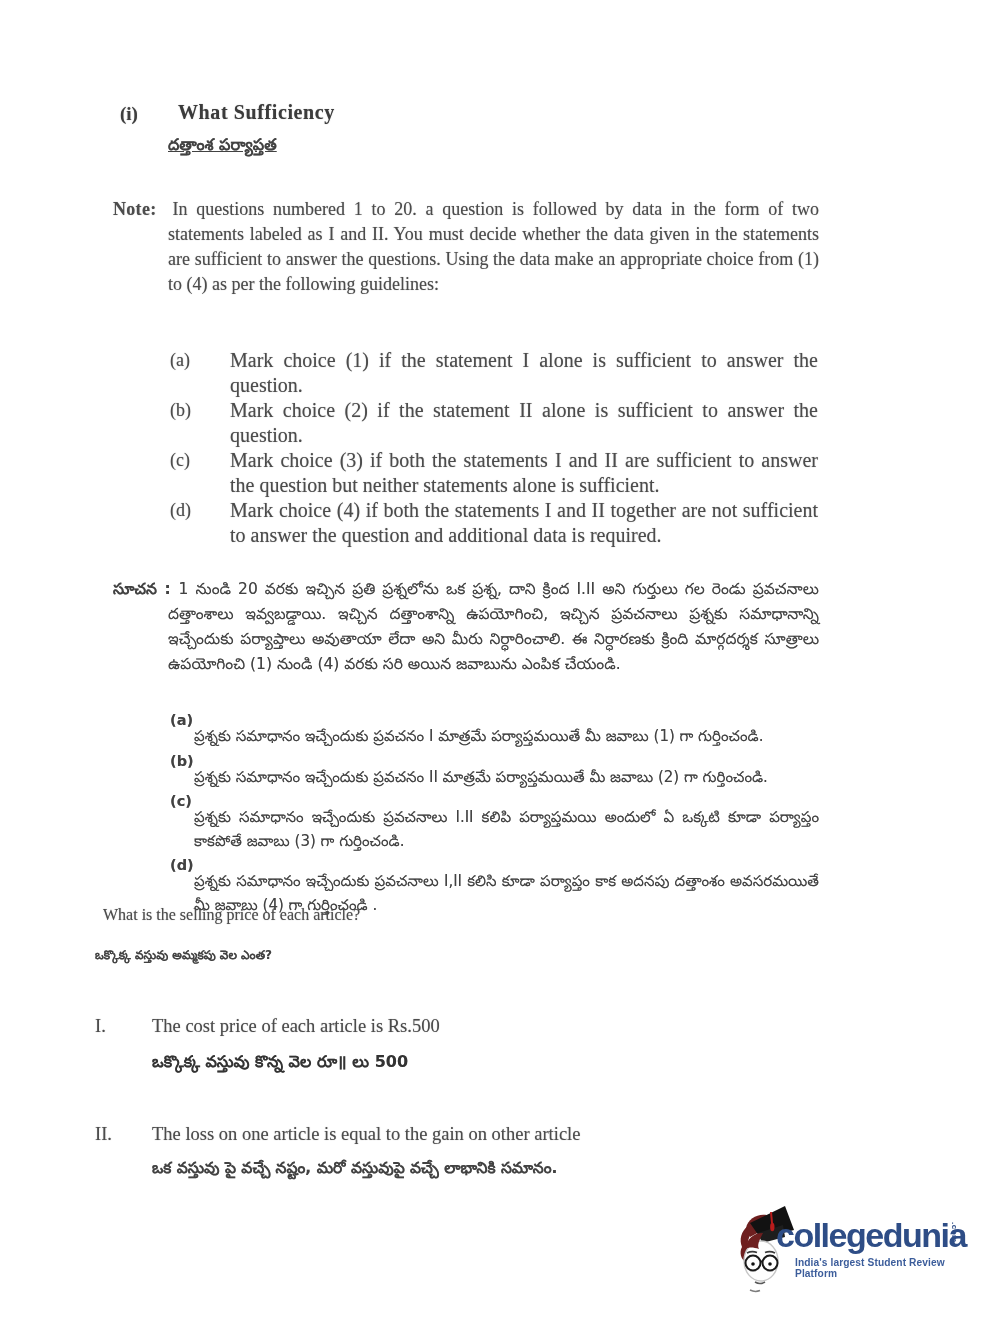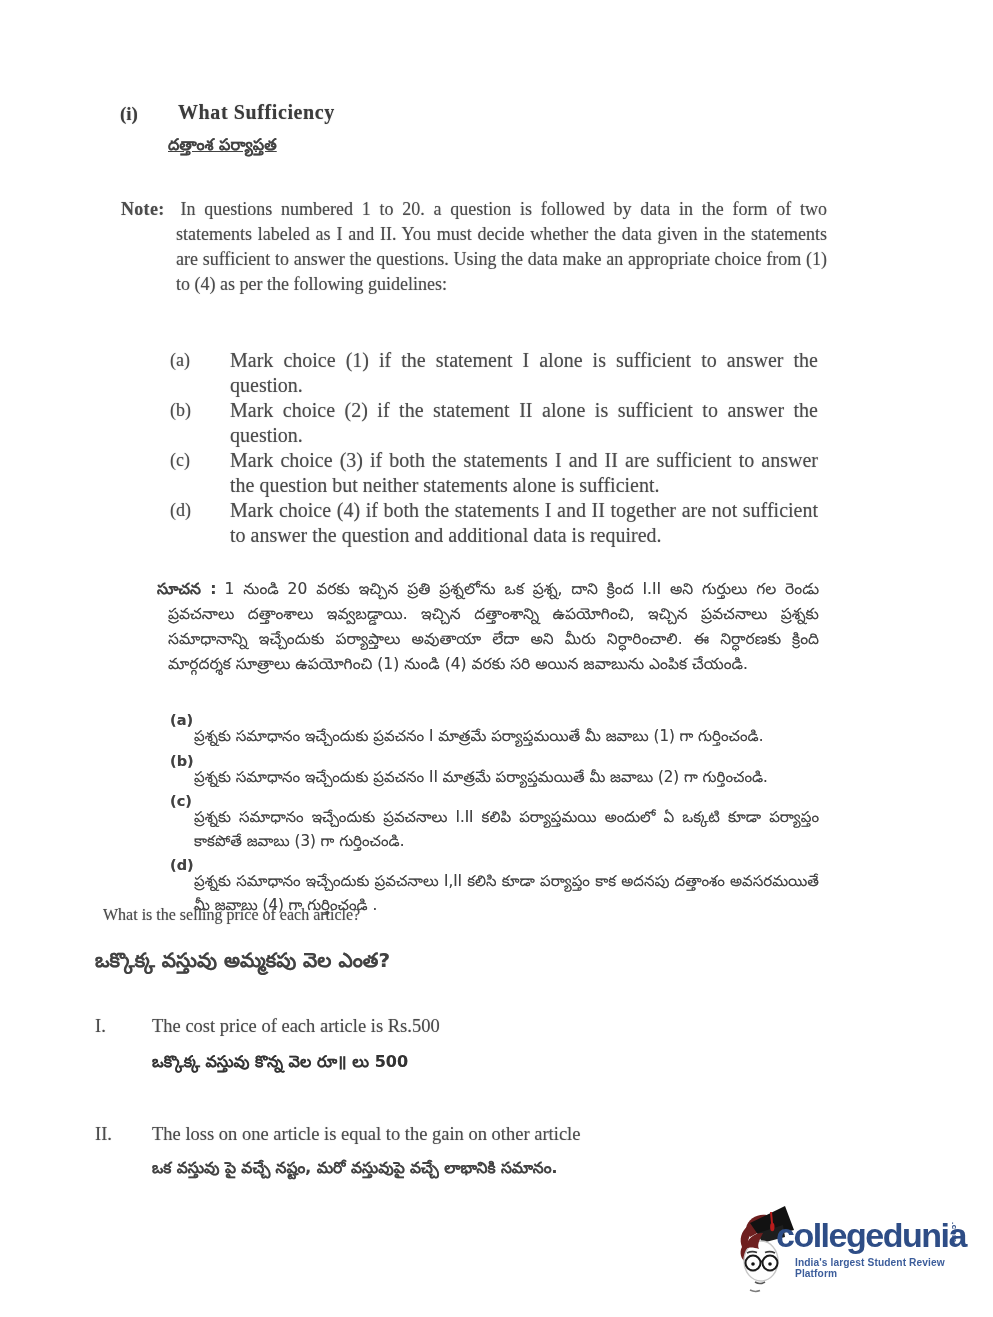--- a/index.html
+++ b/index.html
@@ -20,46 +20,46 @@
     color:#424242;
     text-shadow:0 0 .6px rgba(90,90,90,.5);
   }
   .scan{filter:blur(.25px);}
   
   .h-num{left:120px;top:103px;font-size:19px;font-weight:bold;color:#3d3d3d;}
   .h-title{left:178px;top:101px;font-size:20px;font-weight:bold;color:#3b3b3b;letter-spacing:.6px;}
   .h-te{left:168px;top:135px;font-size:16px;font-weight:600;text-decoration:underline;}
   
   .note-en{
-    left:121px;top:197px;width:706px;
+    left:113px;top:197px;width:706px;
     font-size:18px;line-height:25px;text-align:justify;
     padding-left:55px;text-indent:-55px;box-sizing:border-box;
   }
   .note-en .lbl{font-weight:bold;letter-spacing:.3px;padding-right:16px;}
   
   .list-en{left:170px;top:348px;width:648px;}
   .row{display:flex;align-items:flex-start;}
   .list-en .row{margin-bottom:0;}
   .list-en .lbl{flex:0 0 60px;font-size:18px;line-height:25px;}
   .list-en .txt{flex:1;font-size:20px;line-height:25px;text-align:justify;}
   
   .note-te{
     left:113px;top:577px;width:706px;
     font-size:15.5px;line-height:25px;text-align:justify;
     padding-left:55px;text-indent:-55px;box-sizing:border-box;
   }
-  .note-te .lbl{font-weight:bold;padding-right:8px;margin-left:44px;}
+  .note-te .lbl{font-weight:bold;padding-right:8px;}
   
   .list-te{left:170px;top:709px;width:649px;}
   .list-te .row{margin-bottom:1px;}
   .list-te .lbl{flex:0 0 24px;font-size:14.5px;line-height:23.5px;font-weight:bold;}
   .list-te .txt{flex:1;font-size:15px;line-height:23.5px;text-align:justify;margin-top:16px;}
   
   .q-en{left:103px;top:906px;font-size:16px;}
-  .q-te{left:95px;top:948px;font-size:20px;font-weight:600;}
+  .q-te{left:95px;top:948px;font-size:12px;font-weight:600;}
   
   .stmt{left:95px;width:740px;}
   .stmt .lbl{flex:0 0 57px;font-size:18.5px;line-height:24px;}
   .stmt .txt{flex:1;font-size:18.5px;line-height:24px;}
   .s1{top:1014px;}
   .s1-te{left:152px;top:1052px;font-size:16px;font-weight:700;color:#333;}
   .s2{top:1122px;}
   .s2-te{left:152px;top:1159px;font-size:15.5px;font-weight:600;}
   
   .logo{left:735px;top:1202px;width:232px;height:92px;}

